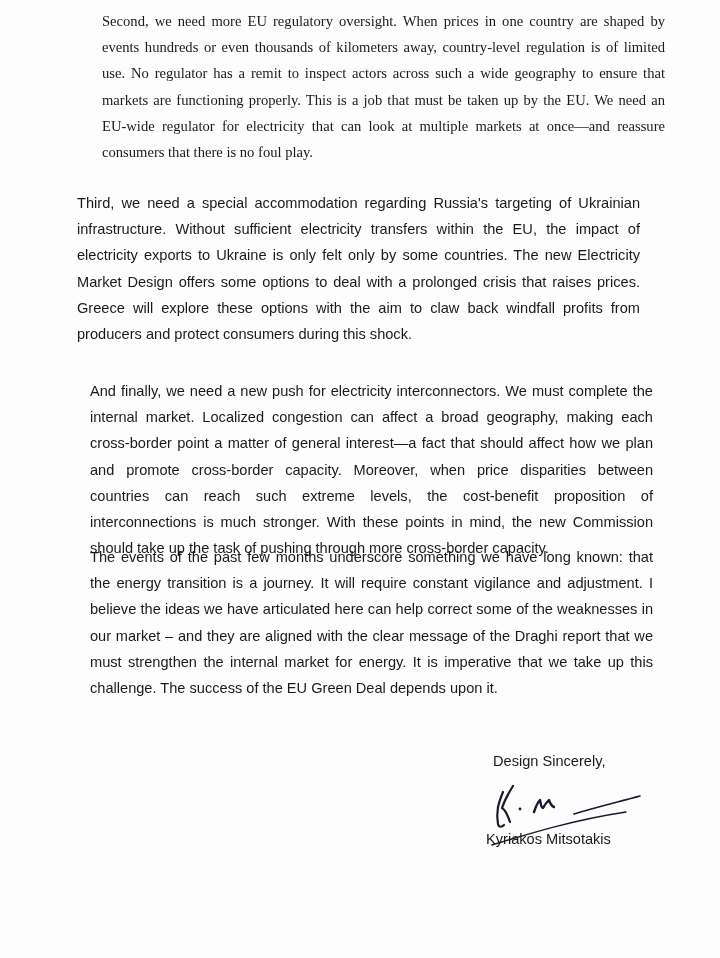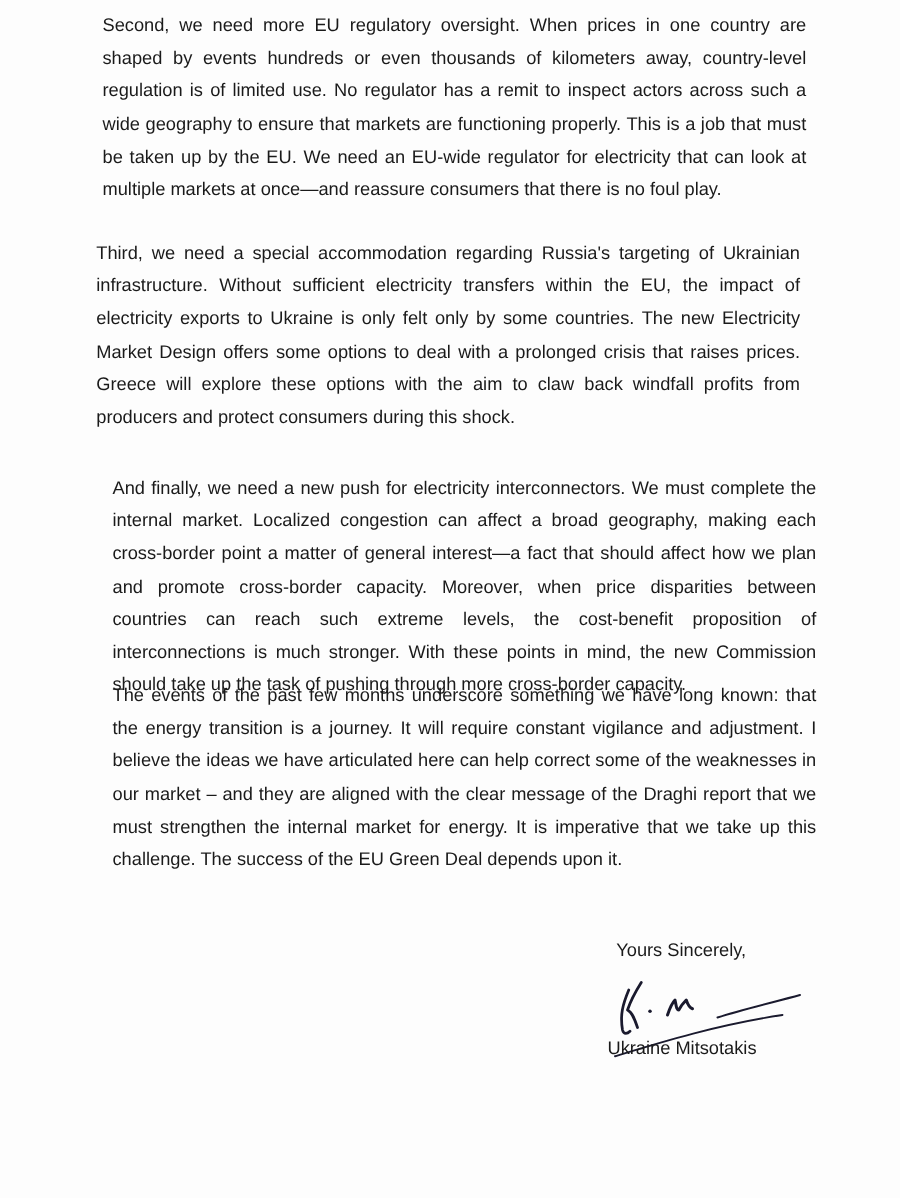--- a/index.html
+++ b/index.html
@@ -16,21 +16,21 @@
       color: #1a1a1a;
     }
     .page {
       position: absolute;
       left: 0;
       top: 0;
       width: 720px;
       height: 958px;
       background: #fdfdfd;
     }
-    #p1 { position: absolute; left: 82px; top: 8px; width: 563px; }
+    #p1 { position: absolute; left: 102px; top: 8px; width: 563px; font-family: Liberation Serif, serif; }
     #p2 { position: absolute; left: 77px; top: 190px; width: 563px; }
     #p3 { position: absolute; left: 90px; top: 354px; width: 563px; margin-top: 24px; }
     #p4 { position: absolute; left: 90px; top: 544px; width: 563px; }
     .p {
       font-size: 14.6px;
       line-height: 26.2px;
       text-align: justify;
       text-align-last: left;
       margin: 0;
     }
@@ -64,33 +64,33 @@
 <div class="page">
 
   <p id="p1" class="p">Second, we need more EU regulatory oversight. When prices in one country are shaped by events hundreds or even thousands of kilometers away, country-level regulation is of limited use. No regulator has a remit to inspect actors across such a wide geography to ensure that markets are functioning properly. This is a job that must be taken up by the EU. We need an EU-wide regulator for electricity that can look at multiple markets at once—and reassure consumers that there is no foul play.</p>
 
   <p id="p2" class="p">Third, we need a special accommodation regarding Russia's targeting of Ukrainian infrastructure. Without sufficient electricity transfers within the EU, the impact of electricity exports to Ukraine is only felt only by some countries. The new Electricity Market Design offers some options to deal with a prolonged crisis that raises prices. Greece will explore these options with the aim to claw back windfall profits from producers and protect consumers during this shock.</p>
 
   <p id="p3" class="p">And finally, we need a new push for electricity interconnectors. We must complete the internal market. Localized congestion can affect a broad geography, making each cross-border point a matter of general interest—a fact that should affect how we plan and promote cross-border capacity. Moreover, when price disparities between countries can reach such extreme levels, the cost-benefit proposition of interconnections is much stronger. With these points in mind, the new Commission should take up the task of pushing through more cross-border capacity.</p>
 
   <p id="p4" class="p">The events of the past few months underscore something we have long known: that the energy transition is a journey. It will require constant vigilance and adjustment. I believe the ideas we have articulated here can help correct some of the weaknesses in our market – and they are aligned with the clear message of the Draghi report that we must strengthen the internal market for energy. It is imperative that we take up this challenge. The success of the EU Green Deal depends upon it.</p>
 
-  <p class="closing">Yours Sincerely,</p>
+  <p class="closing">Design Sincerely,</p>
 
   <svg class="signature" viewBox="0 0 170 76" xmlns="http://www.w3.org/2000/svg">
     <g fill="none" stroke="#1a1a2e" stroke-linecap="round" stroke-linejoin="round">
 
       <path d="M25 20 C 20 32, 18 40, 20 52 C 21 56, 24 55, 26 53" stroke-width="2.2"></path>
       <path d="M35 14 C 30 22, 26 30, 24 36 C 28 38, 30 44, 32 50" stroke-width="2.2"></path>
 
       <circle cx="42" cy="37" r="1.4" fill="#1a1a2e" stroke="none"></circle>
 
       <path d="M56 40 C 58 34, 60 30, 62 28 C 63 32, 63 36, 65 36 C 67 32, 69 30, 71 28 C 72 31, 73 34, 76 35" stroke-width="2.4"></path>
 
       <path d="M96 42 C 115 36, 140 30, 162 24" stroke-width="1.6"></path>
 
       <path d="M14 73 C 50 62, 95 48, 148 40" stroke-width="1.5"></path>
     </g>
   </svg>
 
-  <p class="signer">Ukraine Mitsotakis</p>
+  <p class="signer">Kyriakos Mitsotakis</p>
 
 </div>
 
 </body></html>

